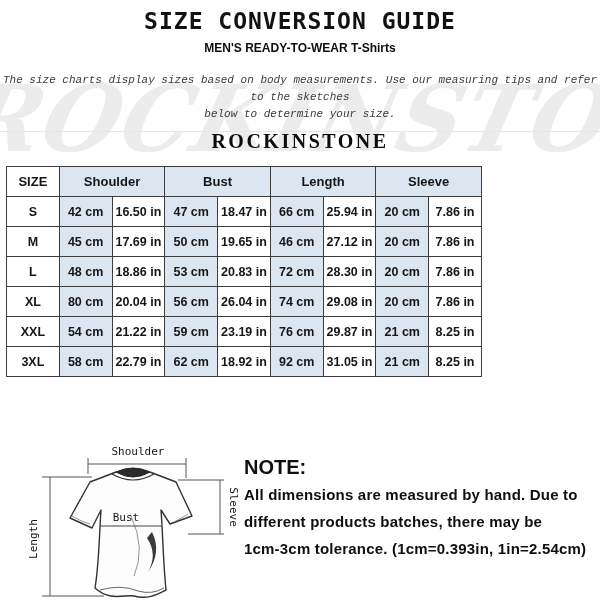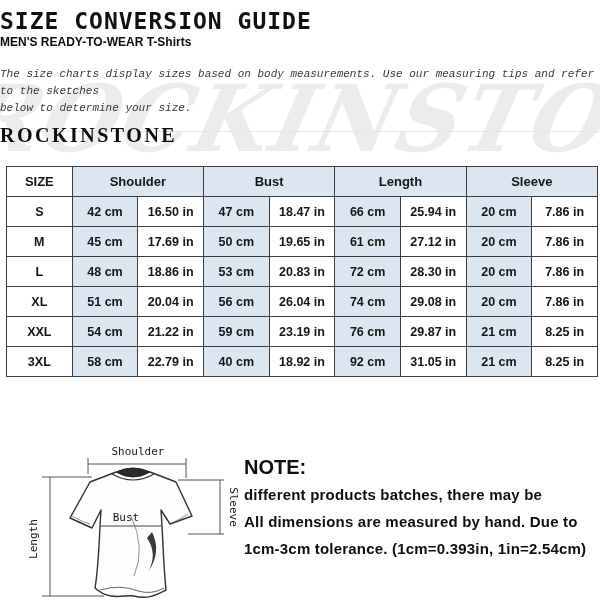--- a/index.html
+++ b/index.html
@@ -8,31 +8,31 @@
   .canvas { position:relative; width:600px; height:600px; background:#fff; }
 
   
   .watermark { position:absolute; top:58px; left:-30px; width:680px; z-index:0;
                font-family:"DejaVu Serif", serif; font-style:italic; font-weight:bold;
                font-size:88px; letter-spacing:2px; color:#ececec; white-space:nowrap;
                transform:skewX(-14deg) scaleY(1.05); }
   .wm-line { position:absolute; top:123px; left:0; width:600px; height:1px;
              background:#e6e6e6; z-index:0; }
 
-  .header { position:relative; z-index:1; text-align:left; }
+  .header { position:relative; z-index:1; text-align:center; }
   .title { margin-top:8px; font-family:"DejaVu Sans Mono", monospace;
            font-size:23px; font-weight:bold; letter-spacing:1px; color:#111; }
-  .subtitle { margin-top:1px; font-size:12px; font-weight:bold; color:#0d0d0d; }
+  .subtitle { margin-top:7px; font-size:12px; font-weight:bold; color:#0d0d0d; }
   .desc { margin-top:17px; font-family:Liberation Mono, monospace; font-style:italic;
           font-size:11px; line-height:17px; color:#3a3a3a; }
   .brand { margin-top:7px; font-family:"Liberation Serif", serif; font-weight:bold;
            font-size:20px; letter-spacing:2.5px; color:#0c0c0c; }
 
   
-  table.size-table { position:absolute; top:158px; left:6px; width:592px; z-index:1;
+  table.size-table { position:absolute; top:158px; left:6px; width:476px; z-index:1;
                      border-collapse:collapse; table-layout:fixed; background:#fde047; }
   .size-table th, .size-table td { border:1.5px solid #3d3d3d; text-align:center;
                      vertical-align:middle; height:30px; font-size:12.5px;
                      font-weight:bold; color:#161616; background:#fff; padding:0; }
   .size-table .blue { background:#dce6f1; }
   .size-table .group-row th { font-size:13px; }
 
   
   .bottom { position:absolute; top:436px; left:26px; right:0; z-index:1; display:flex; }
   .diagram { width:212px; height:162px; flex:0 0 auto; }
@@ -78,39 +78,39 @@
       <td>25.94 in</td>
       <td class="blue">20 cm</td>
       <td>7.86 in</td>
     </tr>
     <tr>
       <td>M</td>
       <td class="blue">45 cm</td>
       <td>17.69 in</td>
       <td class="blue">50 cm</td>
       <td>19.65 in</td>
-      <td class="blue">61 cm</td>
+      <td class="blue">46 cm</td>
       <td>27.12 in</td>
       <td class="blue">20 cm</td>
       <td>7.86 in</td>
     </tr>
     <tr>
       <td>L</td>
       <td class="blue">48 cm</td>
       <td>18.86 in</td>
       <td class="blue">53 cm</td>
       <td>20.83 in</td>
       <td class="blue">72 cm</td>
       <td>28.30 in</td>
       <td class="blue">20 cm</td>
       <td>7.86 in</td>
     </tr>
     <tr>
       <td>XL</td>
-      <td class="blue">51 cm</td>
+      <td class="blue">80 cm</td>
       <td>20.04 in</td>
       <td class="blue">56 cm</td>
       <td>26.04 in</td>
       <td class="blue">74 cm</td>
       <td>29.08 in</td>
       <td class="blue">20 cm</td>
       <td>7.86 in</td>
     </tr>
     <tr>
       <td>XXL</td>
@@ -120,21 +120,21 @@
       <td>23.19 in</td>
       <td class="blue">76 cm</td>
       <td>29.87 in</td>
       <td class="blue">21 cm</td>
       <td>8.25 in</td>
     </tr>
     <tr>
       <td>3XL</td>
       <td class="blue">58 cm</td>
       <td>22.79 in</td>
-      <td class="blue">40 cm</td>
+      <td class="blue">62 cm</td>
       <td>18.92 in</td>
       <td class="blue">92 cm</td>
       <td>31.05 in</td>
       <td class="blue">21 cm</td>
       <td>8.25 in</td>
     </tr>
   </tbody>
     </table>
 
   <div class="bottom">
@@ -167,19 +167,19 @@
       <path d="M74 146 Q95 140 112 147 Q126 151 138 144" fill="none" stroke="#555" stroke-width="0.9"></path>
       <path d="M46 72 Q56 78 64 80" fill="none" stroke="#777" stroke-width="0.8"></path>
       <path d="M148 78 Q156 74 162 70" fill="none" stroke="#777" stroke-width="0.8"></path>
 
       <line x1="74" y1="82" x2="136" y2="82" stroke="#444" stroke-width="1.2"></line>
       <text x="100" y="77" text-anchor="middle">Bust</text>
     </svg>
 
     <div class="note">
       <div class="note-heading">NOTE:</div>
+      <div class="note-line">All dimensions are measured by hand. Due to</div>
       <div class="note-line">different products batches, there may be</div>
-      <div class="note-line">All dimensions are measured by hand. Due to</div>
       <div class="note-line">1cm-3cm tolerance. (1cm=0.393in, 1in=2.54cm)</div>
     </div>
   </div>
 
 </div>
 
 </body></html>

